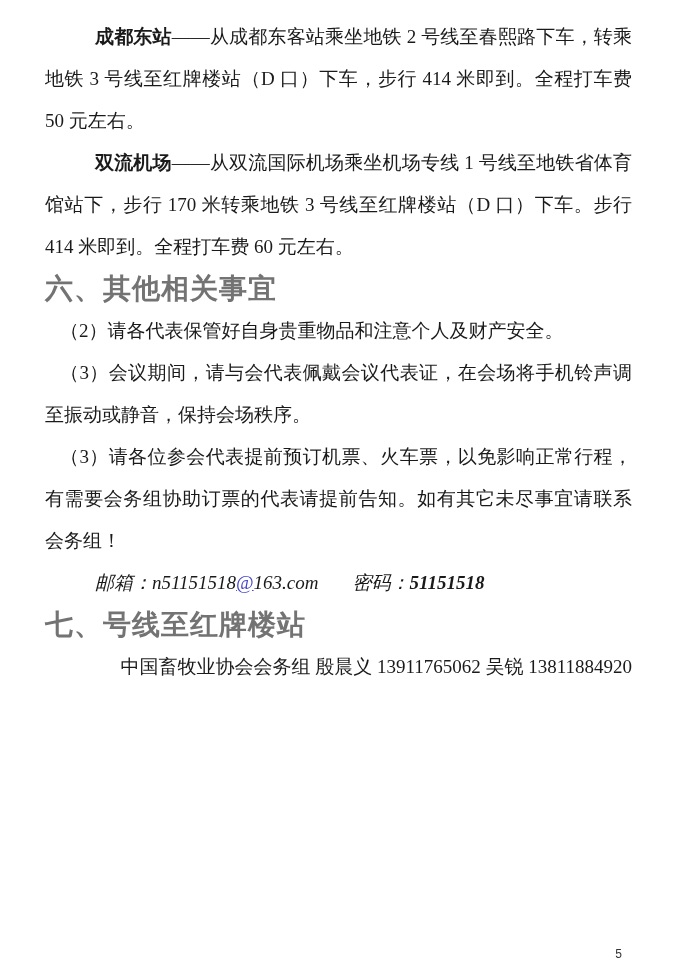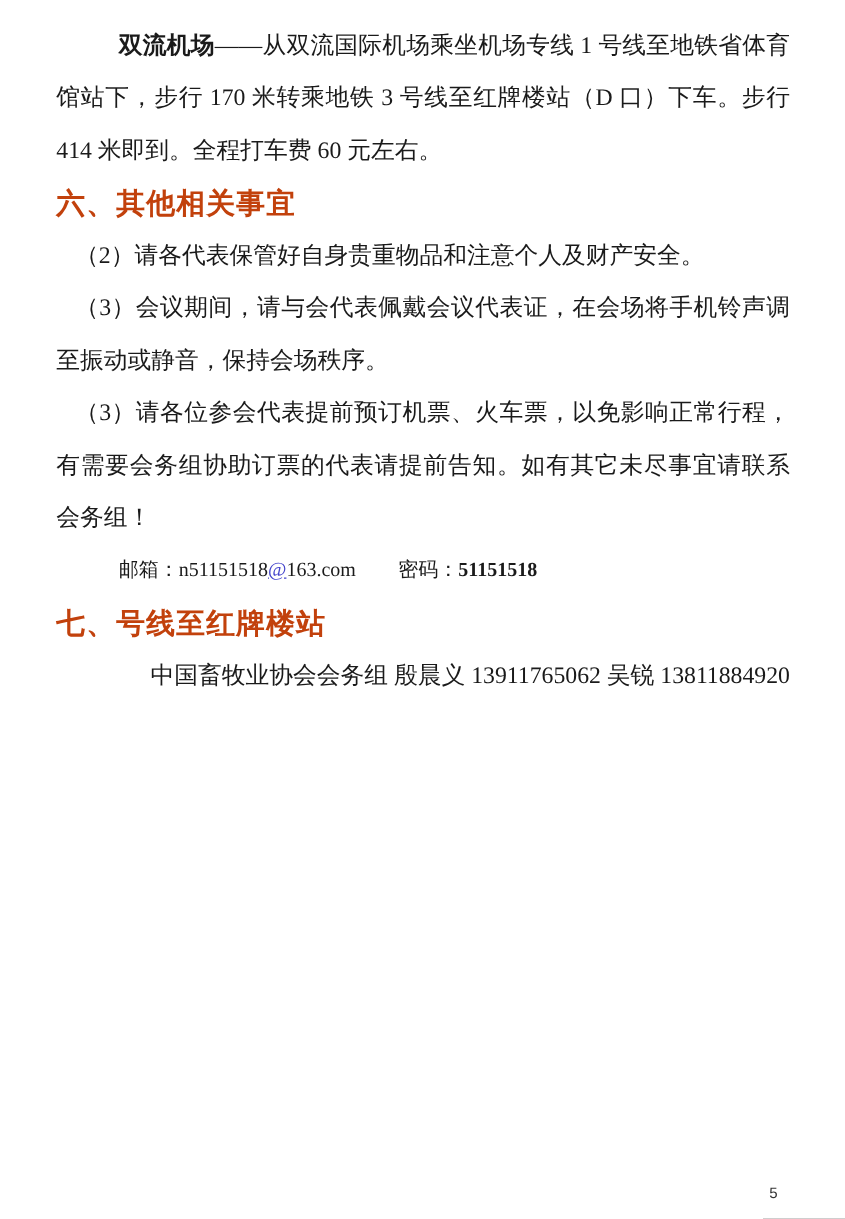--- a/index.html
+++ b/index.html
@@ -19,32 +19,33 @@
   }
   .para {
     font-size: 19px;
     line-height: 42px;
     text-align: justify;
   }
   .para.station-para { text-indent: 50px; }
   .para.item-para { text-indent: 15px; }
   .station-name { font-weight: bold; }
   .heading {
-    font-family: Liberation Serif, serif;
-    font-size: 23px;
+    font-family: Liberation Sans, sans-serif;
+    font-size: 28px;
     font-weight: bold;
     line-height: 42px;
     letter-spacing: 1px;
-    color: #c2410c;
+    color: #737373;
   }
   .email-line {
-    font-size: 16px;
+    font-size: 19px;
     line-height: 42px;
     padding-left: 50px;
     white-space: nowrap;
+    font-style: italic;
   }
   .email-at {
     color: #4444cc;
     text-decoration: underline;
     cursor: pointer;
   }
   .password-label { margin-left: 34px; }
   .password-value { font-weight: bold; }
   .contact-line {
     font-size: 19px;
@@ -61,20 +62,21 @@
     font-size: 12px;
     color: #333;
   }
 </style>
 </head>
 <body>
 
 <div class="page">
   <div class="content">
 
+    <p class="para station-para"><span class="station-name">成都东站</span><span>——从成都东客站乘坐地铁 2 号线至春熙路下车，转乘地铁 3 号线至红牌楼站（D 口）下车，步行 414 米即到。全程打车费 50 元左右。</span></p>
 
     <p class="para station-para"><span class="station-name">双流机场</span><span>——从双流国际机场乘坐机场专线 1 号线至地铁省体育馆站下，步行 170 米转乘地铁 3 号线至红牌楼站（D 口）下车。步行 414 米即到。全程打车费 60 元左右。</span></p>
 
     <h2 class="heading">六、其他相关事宜</h2>
 
     <p class="para item-para">（2）请各代表保管好自身贵重物品和注意个人及财产安全。</p>
 
     <p class="para item-para">（3）会议期间，请与会代表佩戴会议代表证，在会场将手机铃声调至振动或静音，保持会场秩序。</p>
 
     <p class="para item-para">（3）请各位参会代表提前预订机票、火车票，以免影响正常行程，有需要会务组协助订票的代表请提前告知。如有其它未尽事宜请联系会务组！</p>

